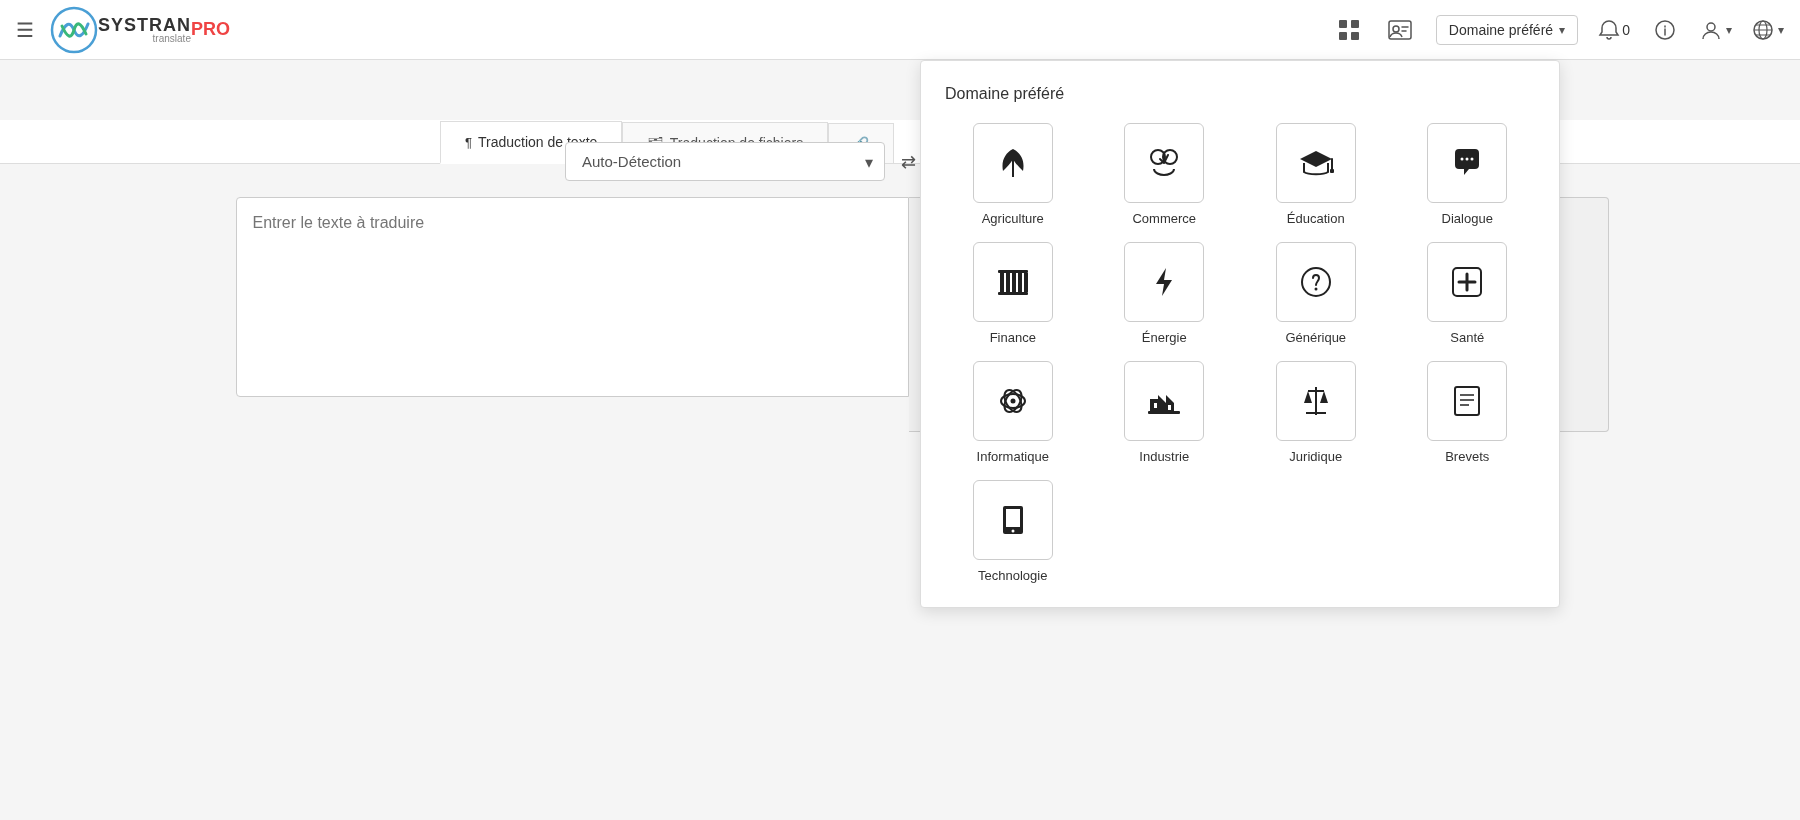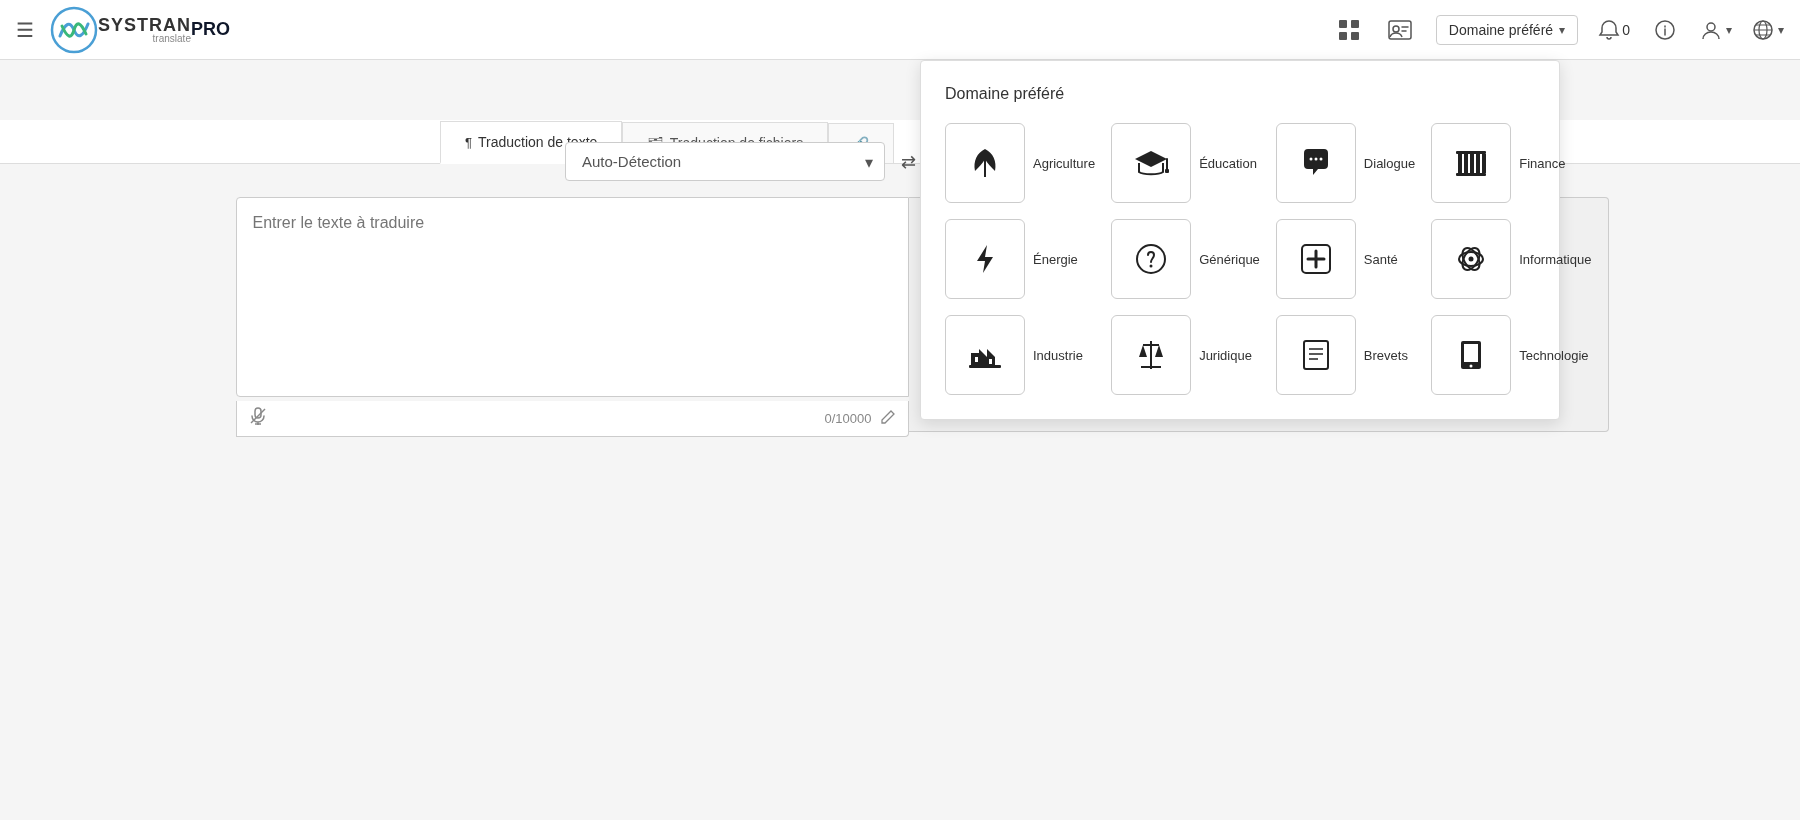--- a/index.html
+++ b/index.html
@@ -257,20 +257,21 @@
       color: #333;
       margin-bottom: 20px;
     }
     .domain-grid {
       display: grid;
       grid-template-columns: repeat(4, 1fr);
       gap: 16px;
     }
     .domain-item {
       display: flex;
+      flex-direction: column;
       align-items: center;
       gap: 8px;
       cursor: pointer;
     }
     .domain-icon-box {
       width: 80px;
       height: 80px;
       border: 1px solid #ccc;
       border-radius: 6px;
       display: flex;
@@ -301,21 +302,21 @@
 
       <svg class="logo-svg" viewBox="0 0 48 48" xmlns="http://www.w3.org/2000/svg">
         <circle cx="24" cy="24" r="22" fill="none" stroke="#4a9fd5" stroke-width="2.5"></circle>
         <path d="M10 30 Q18 10 24 24 Q30 38 38 18" fill="none" stroke="#4a9fd5" stroke-width="3" stroke-linecap="round"></path>
         <path d="M12 20 Q20 38 24 24 Q28 10 36 28" fill="none" stroke="#3ab87a" stroke-width="3" stroke-linecap="round"></path>
       </svg>
       <div class="logo-text">
         <span style="font-size:18px;font-weight:700;color:#333;letter-spacing:1px;">SYSTRAN</span>
         <span style="font-size:10px;color:#888;text-align:right;">translate</span>
       </div>
-      <span style="font-size:18px;font-weight:700;color:#0f172a;">PRO</span>
+      <span style="font-size:18px;font-weight:700;color:#ef4444;">PRO</span>
     </div>
   </div>
   <div class="navbar-right">
     <span class="nav-icon-btn">
       <svg width="22" height="22" viewBox="0 0 22 22" fill="none" xmlns="http://www.w3.org/2000/svg">
         <rect x="1" y="1" width="8" height="8" rx="1" fill="#555"></rect>
         <rect x="13" y="1" width="8" height="8" rx="1" fill="#555"></rect>
         <rect x="1" y="13" width="8" height="8" rx="1" fill="#555"></rect>
         <rect x="13" y="13" width="8" height="8" rx="1" fill="#555"></rect>
       </svg>
@@ -387,59 +388,50 @@
           <option>Auto-Détection</option>
         </select>
       </div>
       <span class="swap-icon">⇄</span>
       <div class="lang-display">Français</div>
     </div>
 
     <div class="text-boxes" style="width:1400px;display:flex;gap:0;">
       <div class="source-box" style="width:700px;">
         <textarea class="source-textarea" placeholder="Entrer le texte à traduire" style=""></textarea>
-        <div class="source-footer">
-          <span style="font-size:18px;color:#888;cursor:pointer;">
-            <svg width="18" height="18" viewBox="0 0 18 18" fill="none" xmlns="http://www.w3.org/2000/svg">
-              <rect x="6" y="1" width="6" height="10" rx="3" stroke="#888" stroke-width="1.5" fill="none"></rect>
-              <path d="M3 9a6 6 0 0 0 12 0M9 15v2" stroke="#888" stroke-width="1.5" stroke-linecap="round"></path>
-              <line x1="9" y1="17" x2="9" y2="17" stroke="#888" stroke-width="2" stroke-linecap="round"></line>
-              <line x1="6" y1="17" x2="12" y2="17" stroke="#888" stroke-width="1.5"></line>
-
-              <line x1="2" y1="16" x2="16" y2="2" stroke="#888" stroke-width="1.5"></line>
-            </svg>
-          </span>
-          <div style="display:flex;align-items:center;gap:8px;">
-            <span style="font-size:13px;color:#888;">0/10000</span>
-            <span style="font-size:16px;color:#888;cursor:pointer;">
-              <svg width="16" height="16" viewBox="0 0 16 16" fill="none" xmlns="http://www.w3.org/2000/svg">
-                <path d="M11 2l3 3-9 9H2v-3L11 2z" stroke="#888" stroke-width="1.3" fill="none"></path>
-              </svg>
-            </span>
-          </div>
-        </div>
       </div>
       <div class="target-box" style="width:700px;background:#f0f0f0;border:1px solid #ccc;border-left:none;border-radius:0 4px 4px 0;height:235px;"></div>
     </div>
   </div>
 
   <div class="domain-panel">
     <div class="domain-panel-title">Domaine préféré</div>
     <div class="domain-grid">
 
       <div class="domain-item">
         <div class="domain-icon-box">
           <svg class="svg-icon" viewBox="0 0 36 36" fill="none" xmlns="http://www.w3.org/2000/svg">
             <path d="M18 4 C10 8 6 16 8 26 C12 22 16 18 18 14 C20 18 24 22 28 26 C30 16 26 8 18 4Z" fill="#222"></path>
             <line x1="18" y1="14" x2="18" y2="32" stroke="#222" stroke-width="2"></line>
           </svg>
         </div>
         <span class="domain-label">Agriculture</span>
       </div>
 
+      <div class="domain-item">
+        <div class="domain-icon-box">
+          <svg class="svg-icon" viewBox="0 0 36 36" fill="none" xmlns="http://www.w3.org/2000/svg">
+            <circle cx="12" cy="12" r="7" stroke="#222" stroke-width="2" fill="none"></circle>
+            <circle cx="24" cy="12" r="7" stroke="#222" stroke-width="2" fill="none"></circle>
+            <path d="M8 24 C8 28 14 30 18 30 C22 30 28 28 28 24" stroke="#222" stroke-width="2" fill="none"></path>
+            <path d="M14 14 L18 18 L22 10" stroke="#222" stroke-width="2" stroke-linecap="round" stroke-linejoin="round"></path>
+          </svg>
+        </div>
+        <span class="domain-label">Commerce</span>
+      </div>
 
       <div class="domain-item">
         <div class="domain-icon-box">
           <svg class="svg-icon" viewBox="0 0 36 36" fill="none" xmlns="http://www.w3.org/2000/svg">
             <path d="M18 6 L34 14 L18 22 L2 14 Z" fill="#222"></path>
             <path d="M6 18 L6 27 C10 30 26 30 30 27 L30 18" stroke="#222" stroke-width="2" fill="none"></path>
             <line x1="34" y1="14" x2="34" y2="24" stroke="#222" stroke-width="2" stroke-linecap="round"></line>
             <rect x="32" y="24" width="4" height="4" rx="1" fill="#222"></rect>
           </svg>
         </div>

